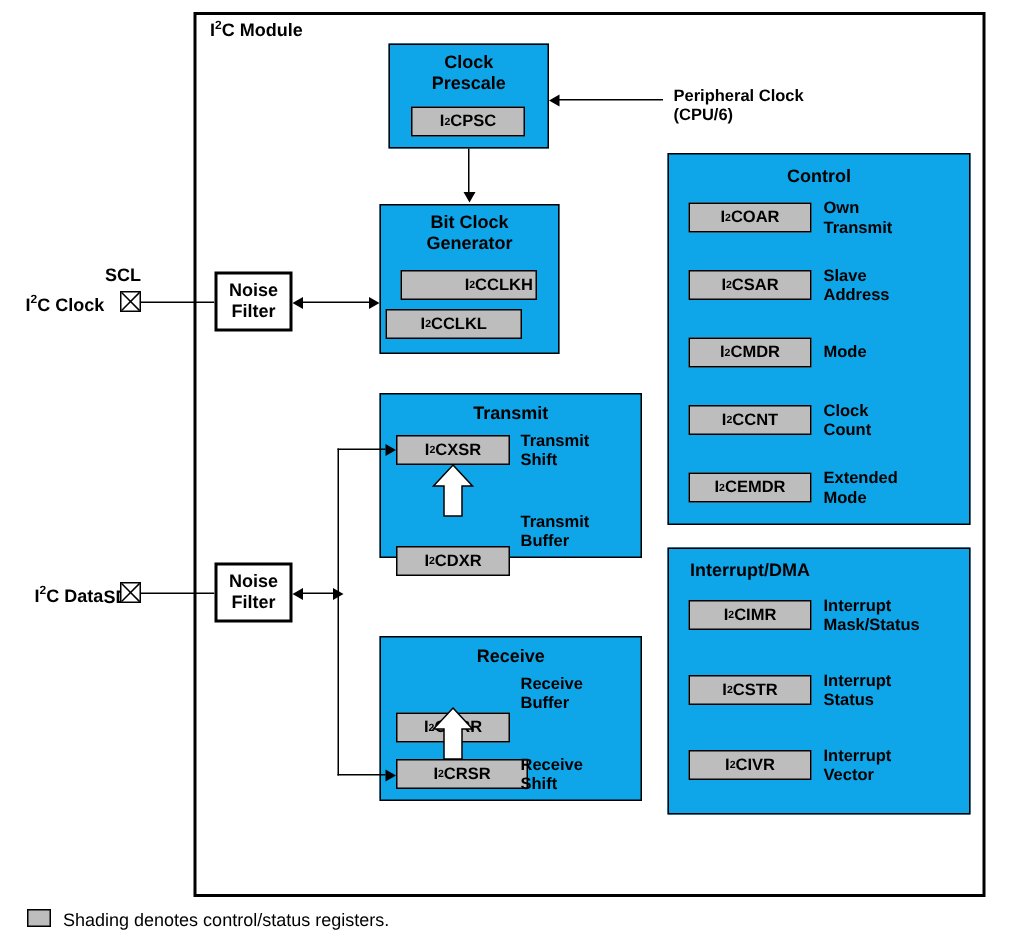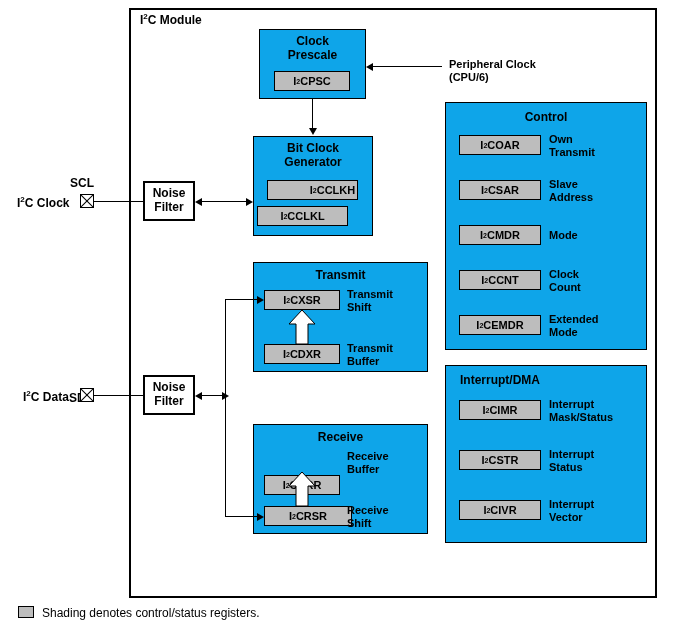--- a/index.html
+++ b/index.html
@@ -162,21 +162,21 @@
   <div class="hline" style="left:202px; top:201px; width:44px;"></div>
   <div class="arrowhead ah-right" style="left:246px; top:197.5px;"></div>
   <div class="arrowhead ah-left" style="left:195px; top:197.5px;"></div>
 
   <div class="block" style="left:253px; top:262px; width:175px; height:110px;">
     <div class="block-title" style="top:6px;">Transmit</div>
   </div>
   <div class="reg" style="left:264px; top:290px; width:76px; height:20px;">I<sup>2</sup>CXSR</div>
   <div class="field-label" style="left:347px; top:288px; white-space:pre;">Transmit
 Shift</div>
-  <div class="reg" style="left:264px; top:344px; width:76px; height:20px;">I<sup>2</sup>CDXR</div>
+  <div class="reg" style="left:264px; top:364px; width:76px; height:20px;">I<sup>2</sup>CDXR</div>
   <div class="field-label" style="left:347px; top:342px; white-space:pre;">Transmit
 Buffer</div>
 
   <svg style="position:absolute; left:285px; top:310px; width:34px; height:34px; overflow:visible;">
     <polygon points="17,0 30,14 23,14 23,34 11,34 11,14 4,14" fill="#fff" stroke="#000" stroke-width="1"></polygon>
   </svg>
 
   <div class="block" style="left:253px; top:424px; width:175px; height:110px;">
     <div class="block-title" style="top:6px;">Receive</div>
   </div>

